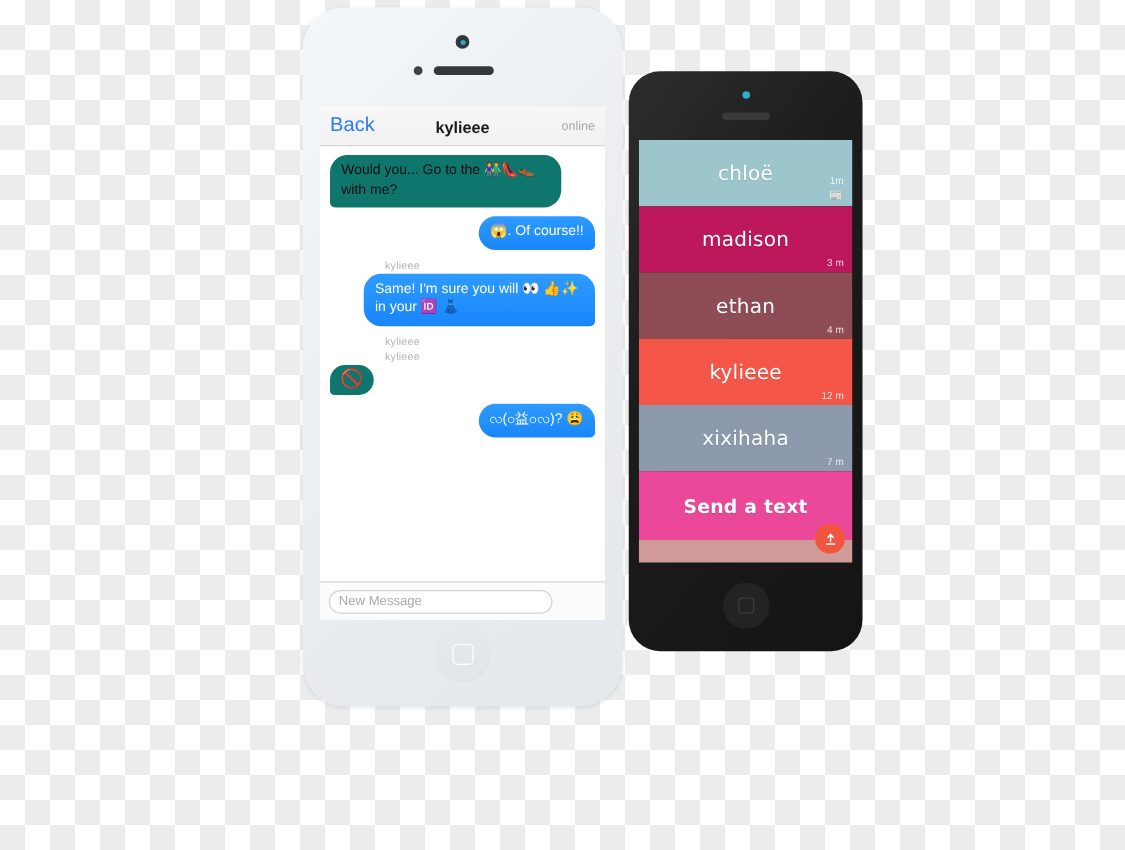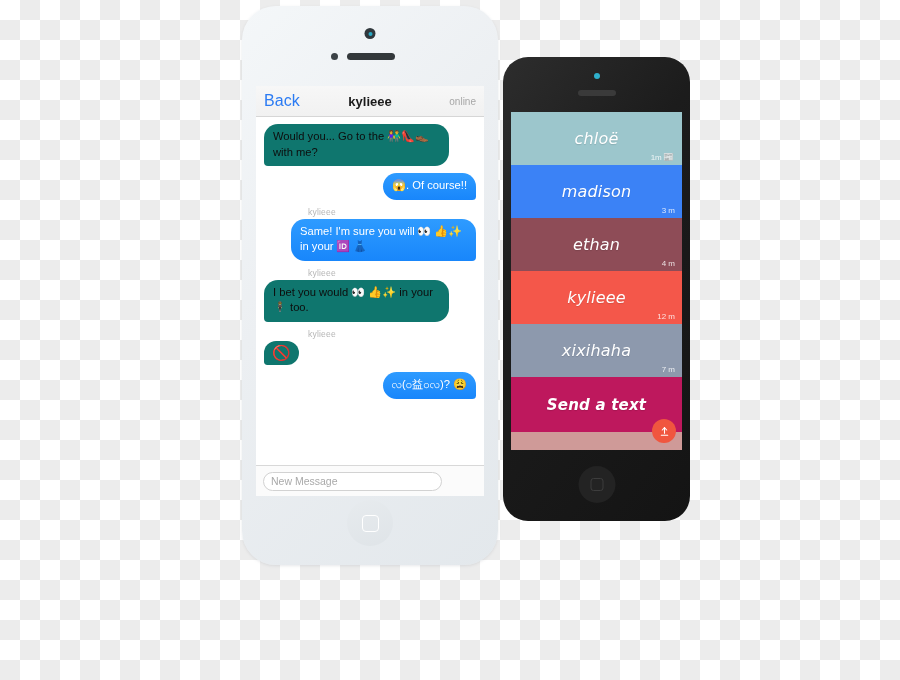--- a/index.html
+++ b/index.html
@@ -252,34 +252,34 @@
 
   .contact-row {
     position: relative;
     height: 53px;
     display: flex;
     align-items: center;
     justify-content: center;
   }
   .contact-name {
     font-family: "DejaVu Sans", sans-serif;
-    font-style: italic;
     font-size: 16px;
     color: #ffffff;
     letter-spacing: .2px;
     text-shadow: 0 1px 1px rgba(0,0,0,0.12);
   }
   .contact-time {
     position: absolute;
     right: 7px; bottom: 3px;
     font-size: 8px;
     color: rgba(255,255,255,0.82);
     display: flex;
     align-items: center;
     gap: 2px;
+    flex-direction: column;
   }
   .contact-badge { font-size: 9px; font-family: "DejaVu Sans", sans-serif; }
 
   .send-row {
     position: relative;
     height: 55px;
     display: flex;
     align-items: center;
     justify-content: center;
   }
@@ -345,23 +345,20 @@
       </div>
 
       <div>
         <div class="msg-row right">
           <div class="bubble blue">Same! I'm sure you will 👀 👍✨ in your 🆔 👗</div>
         </div>
       </div>
 
       <div>
         <div class="sender-label">kylieee</div>
-        <div class="msg-row left">
-          <div class="bubble gray">I bet you would 👀 👍✨ in your 🕴 too.</div>
-        </div>
       </div>
 
 
       <div>
         <div class="sender-label">kylieee</div>
         <div class="msg-row left">
           <div class="bubble gray emoji-only">🚫</div>
         </div>
       </div>
 
@@ -392,21 +389,21 @@
     <div class="gloss"></div>
 
     <div class="contact-row" style="background:#9cc6cc">
       <span class="contact-name">chloë</span>
       <span class="contact-time">
         <span>1m</span>
         <span class="contact-badge">📰</span>
       </span>
     </div>
 
-    <div class="contact-row" style="background:#3b82f6">
+    <div class="contact-row" style="background:#be185d">
       <span class="contact-name">madison</span>
       <span class="contact-time">
         <span>3 m</span>
       </span>
     </div>
 
     <div class="contact-row" style="background:#8e4c57">
       <span class="contact-name">ethan</span>
       <span class="contact-time">
         <span>4 m</span>
@@ -420,21 +417,21 @@
       </span>
     </div>
 
     <div class="contact-row" style="background:#8d99ad">
       <span class="contact-name">xixihaha</span>
       <span class="contact-time">
         <span>7 m</span>
       </span>
     </div>
 
-    <div class="send-row" style="background:#be185d">
+    <div class="send-row" style="background:#ec4899">
       <span class="contact-name">Send a text</span>
       <span class="upload-fab">
         <svg width="13" height="13" viewBox="0 0 13 13" aria-hidden="true">
           <path d="M6.5 2.6 L6.5 8.2 M6.5 2.6 L4.3 5.0 M6.5 2.6 L8.7 5.0 M3.3 10.2 L9.7 10.2" stroke="#ffffff" stroke-width="1.1" fill="none" stroke-linecap="round"></path>
         </svg>
       </span>
     </div>
 
     <div class="send-footer"></div>
   </div>

